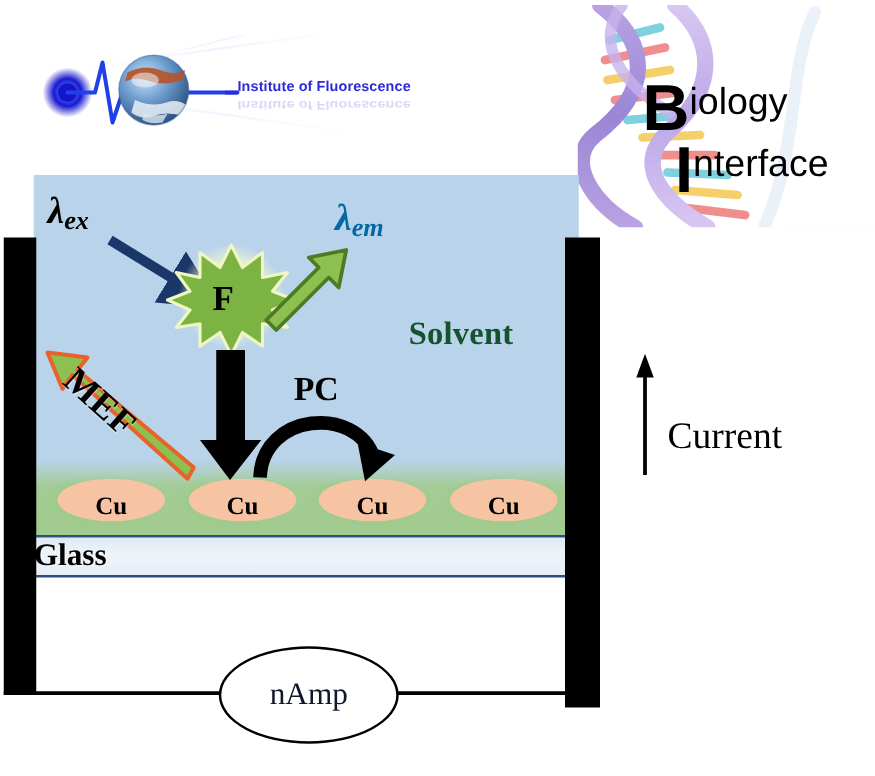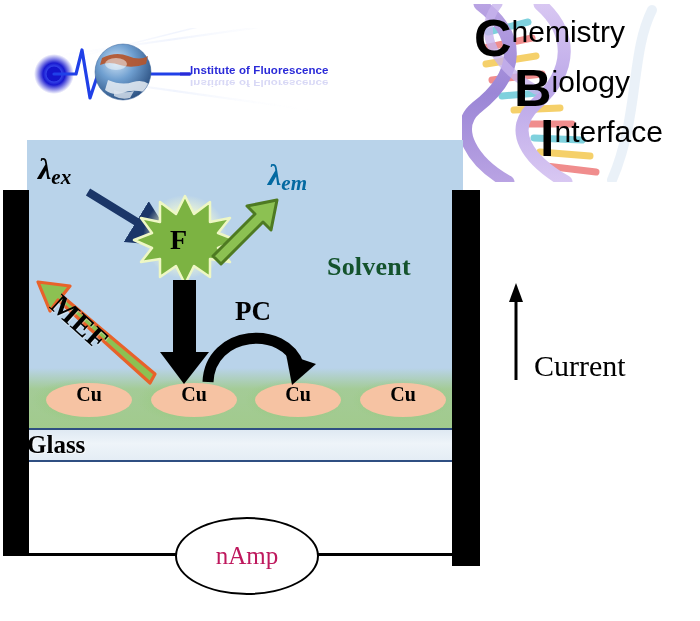--- a/index.html
+++ b/index.html
@@ -99,21 +99,21 @@
       radial-gradient(ellipse 70px 30px at 268px 32px, rgba(148,200,120,0.95) 0%, rgba(148,200,120,0.0) 72%),
       radial-gradient(ellipse 70px 30px at 375px 32px, rgba(148,200,120,0.95) 0%, rgba(148,200,120,0.0) 72%),
       linear-gradient(to bottom, rgba(170,206,146,0.0) 0%, rgba(160,202,136,0.85) 35%, rgba(160,202,136,0.95) 100%);
   }
 
   .cu-dot {
     width: 86px; height: 34px;
     border-radius: 50%;
     background: #f6c3a3;
     display: flex;
-    align-items: flex-start;
+    align-items: flex-end;
     justify-content: center;
     font-weight: bold;
     font-size: 20px;
     color: #000;
   }
 
   #glass-layer {
     left: 27px; top: 428px;
     width: 436px; height: 34px;
     background: linear-gradient(to bottom,#dfe9f2 0%,#eef4f9 45%,#e4edf5 100%);
@@ -144,21 +144,21 @@
   #namp-node {
     left: 175px; top: 517px;
     width: 140px; height: 74px;
     border: 2.5px solid #000;
     border-radius: 50%;
     background: #fff;
     display: flex;
     align-items: center;
     justify-content: center;
   }
-  #namp-label { font-size: 25px; color:#be185d; }
+  #namp-label { font-size: 25px; color:#0f172a; }
 
   
   #lex-label {
     left: 38px; top: 152px;
     font-weight: bold; font-style: italic;
     font-size: 30px; color: #000;
   }
   #lem-label {
     left: 268px; top: 158px;
     font-weight: bold; font-style: italic;
@@ -177,21 +177,21 @@
     text-shadow: 1px 1px 0 rgba(255,255,255,0.35);
   }
   #f-label {
     left: 170px; top: 224px;
     font-weight: bold; font-size: 28px; color: #000;
   }
 
   
   #current-label {
     left: 534px; top: 332px;
-    font-size: 30px; color: #000; margin-top: 17px;
+    font-size: 30px; color: #000;
   }
   .svg-layer { position: absolute; left: 0; top: 0; width: 700px; height: 621px; pointer-events: none; }
 </style>
 </head>
 <body>
 
 <div id="stage">
 
   <div class="abs" id="iof-logo">
     <svg width="290" height="82" viewBox="0 0 290 82">
@@ -266,23 +266,20 @@
         <line x1="78" y1="148" x2="128" y2="152" stroke="#f5d06a"></line>
         <line x1="84" y1="162" x2="134" y2="168" stroke="#f08d8d"></line>
       </g>
 
       <path d="M18,0 C60,32 58,70 14,104 C-10,124 10,158 46,178" fill="none" stroke="url(#helixA)" stroke-width="13" stroke-linecap="round"></path>
       <path d="M78,0 C110,28 112,66 74,100 C44,126 66,156 104,178" fill="none" stroke="url(#helixB)" stroke-width="13" stroke-linecap="round"></path>
       <path d="M36,0 C12,30 36,64 74,86" fill="none" stroke="#c7b3ec" stroke-width="9" stroke-linecap="round" opacity="0.8"></path>
 
       <path d="M190,6 C168,50 178,110 150,176" fill="none" stroke="#e6eef7" stroke-width="10" stroke-linecap="round" opacity="0.85"></path>
     </svg>
-    <div class="cbi-line" style="left:12px; top:6px;">
-      <span class="cbi-cap">C</span><span class="cbi-rest">hemistry</span>
-    </div>
     <div class="cbi-line" style="left:52px; top:56px;">
       <span class="cbi-cap">B</span><span class="cbi-rest">iology</span>
     </div>
     <div class="cbi-line" style="left:78px; top:106px;">
       <span class="cbi-cap">I</span><span class="cbi-rest">nterface</span>
     </div>
   </div>
 
   <div class="abs" id="solvent-box"></div>
   <div class="abs" id="green-glow"></div>

